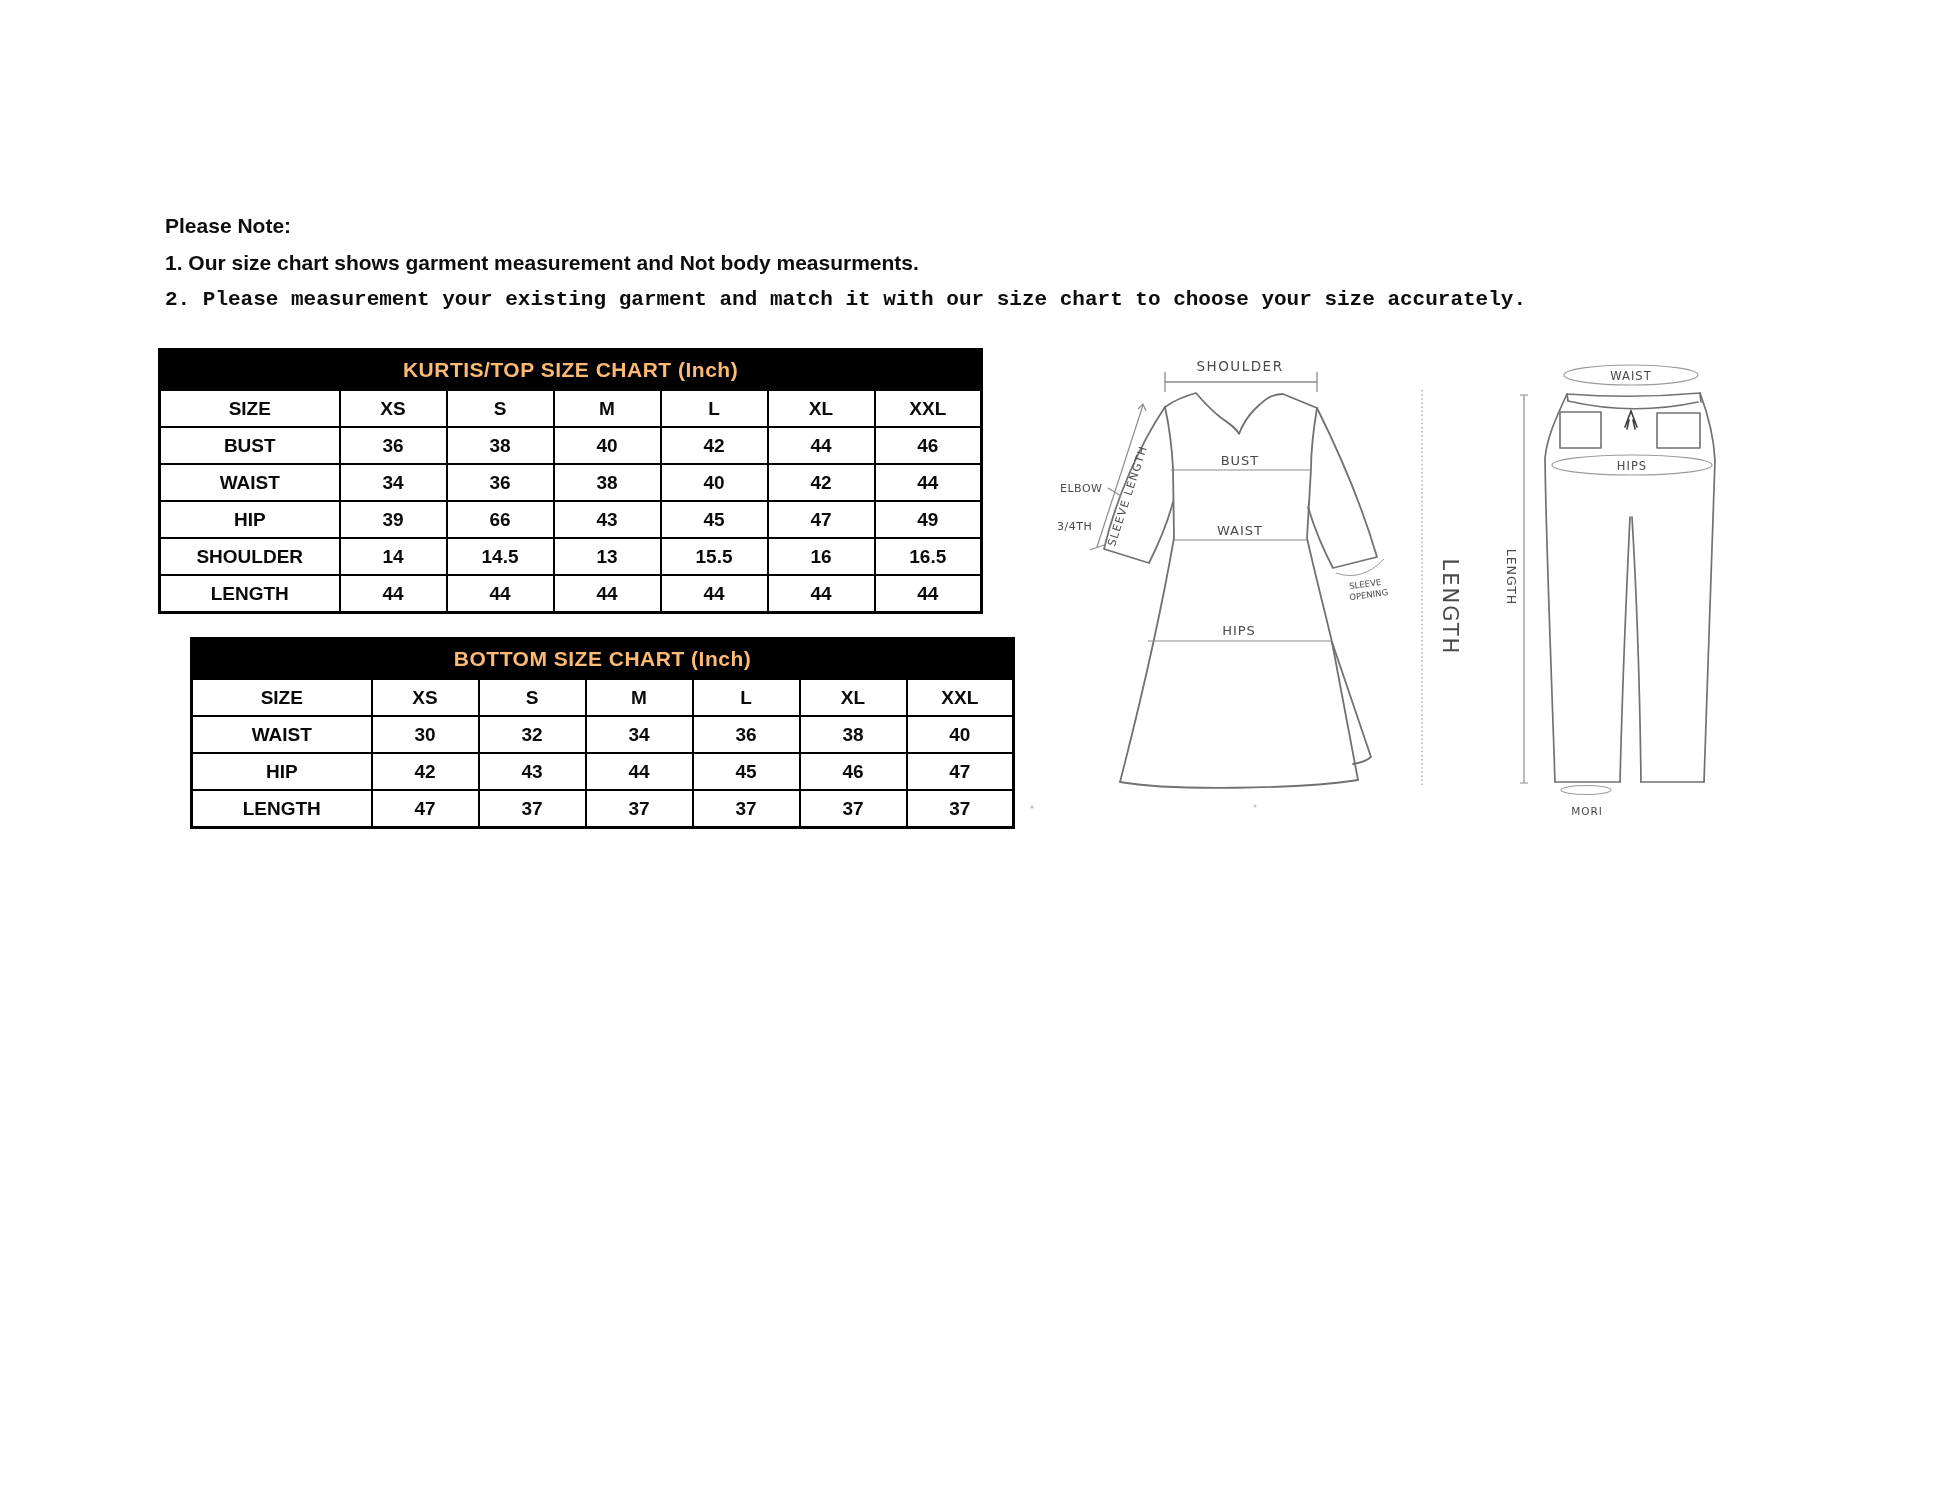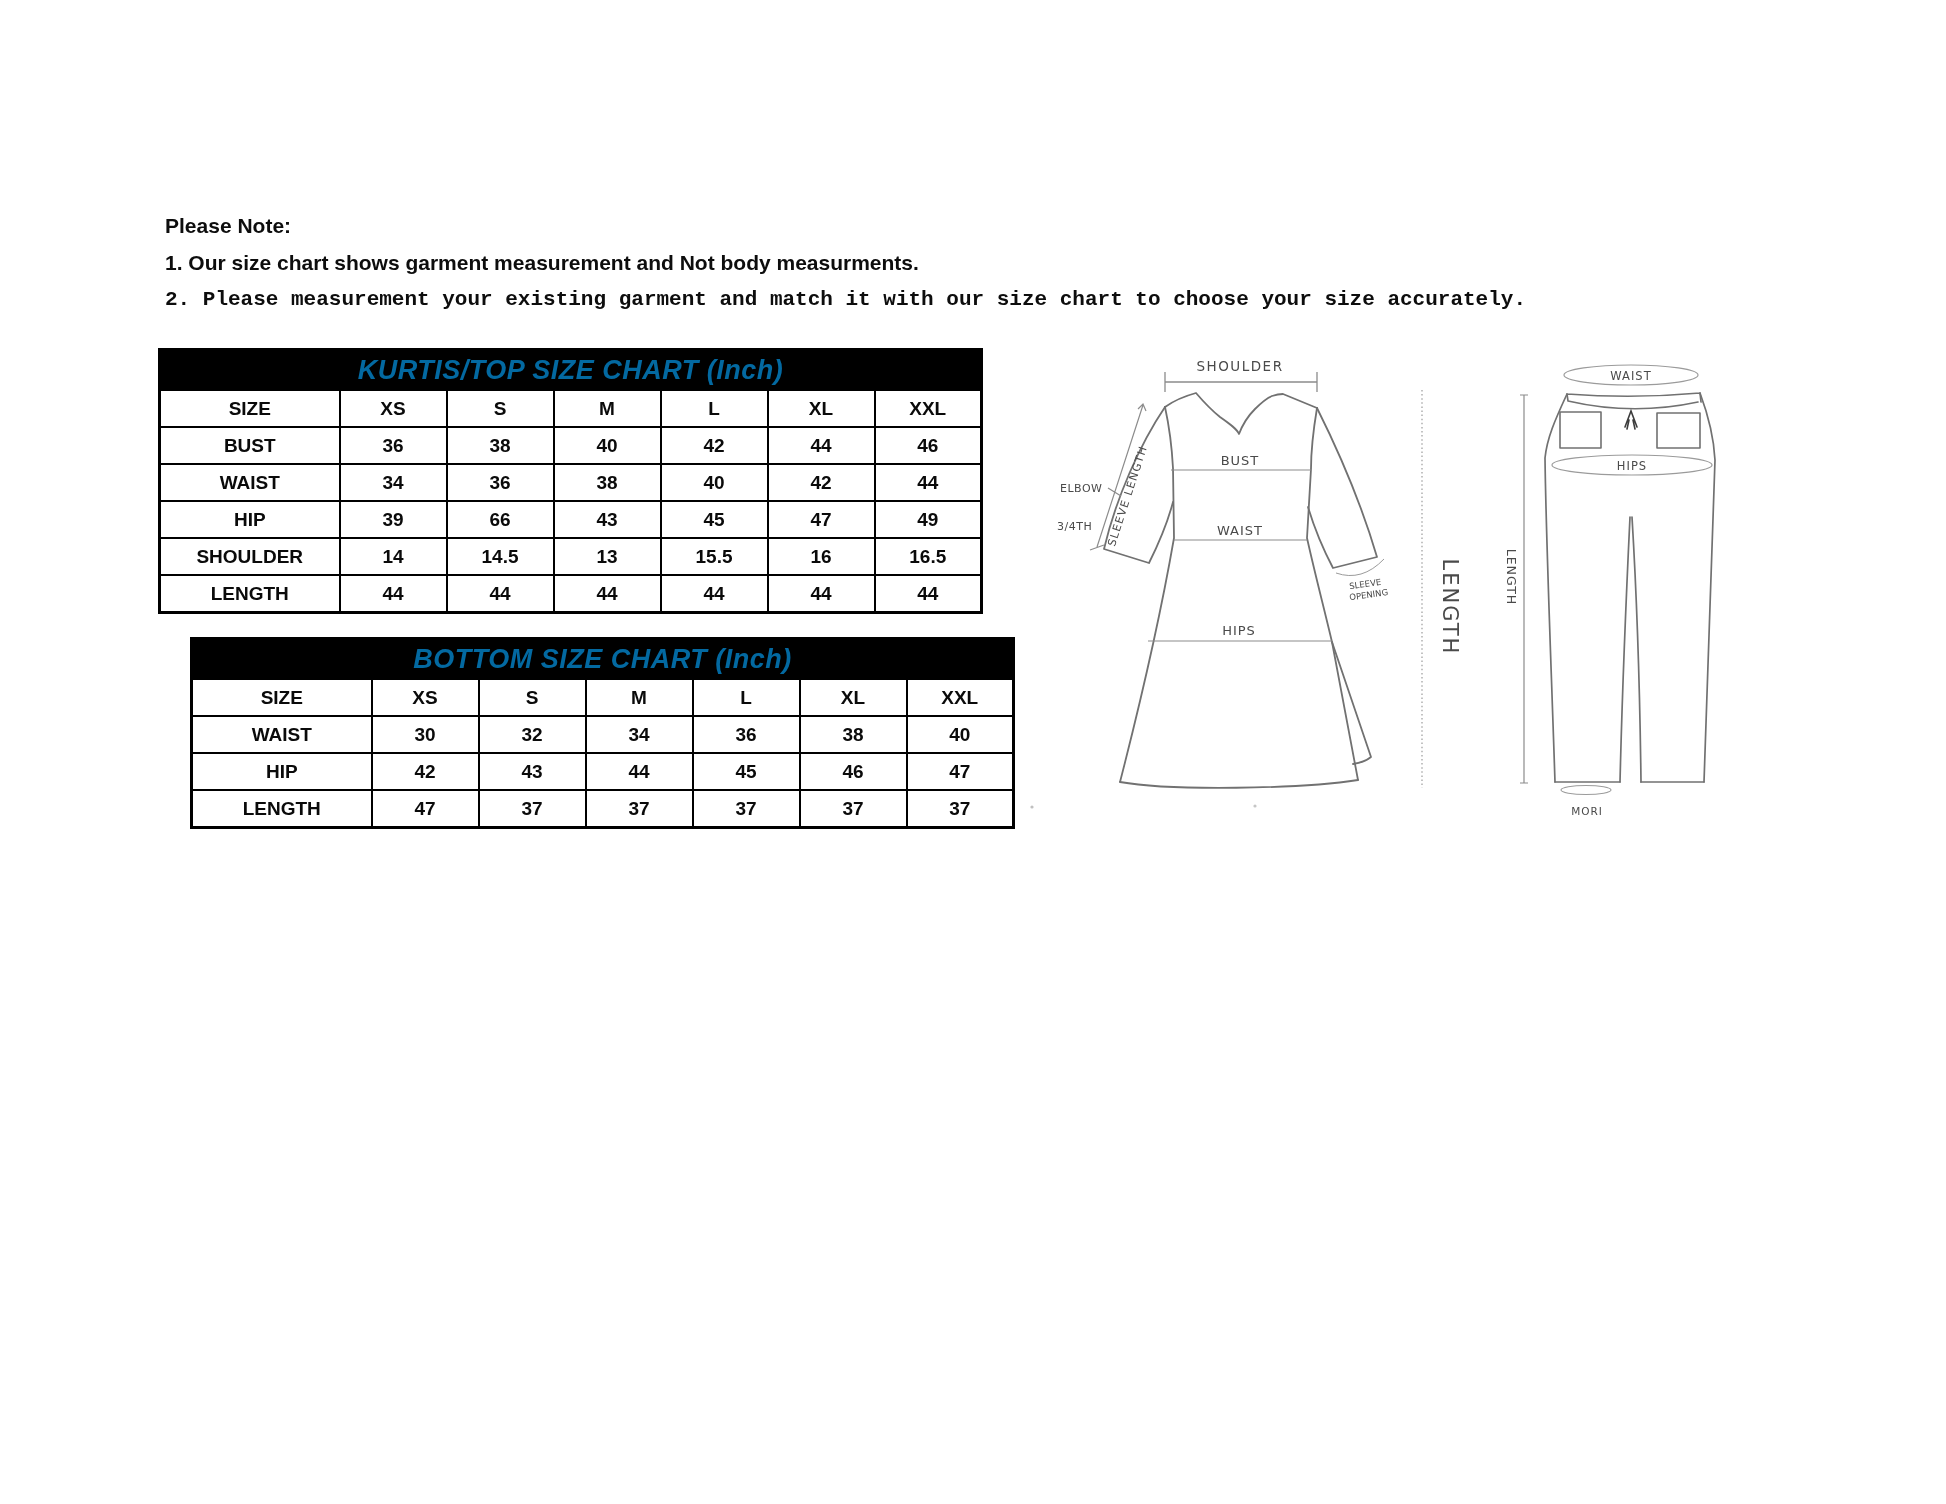--- a/index.html
+++ b/index.html
@@ -2,21 +2,21 @@
 <html><head>
 <meta charset="utf-8">
 <style>
   html,body{margin:0;padding:0;background:#ffffff;}
   #canvas{position:relative;width:1750px;height:1504px;background:#ffffff;overflow:hidden;
           font-family:"Liberation Sans",sans-serif;border-radius:26px;}
   .note-line{position:absolute;left:165px;font:bold 21px "Liberation Sans",sans-serif;color:#0d0d0d;white-space:nowrap;}
   table.size-table{position:absolute;border-collapse:collapse;table-layout:fixed;background:#fff;border:3px solid #000;}
   table.size-table td{border:2px solid #000;text-align:center;vertical-align:middle;padding:0;
           font:bold 19px "Liberation Sans",sans-serif;color:#0a0a0a;overflow:hidden;}
-  table.size-table tr.title-row td{background:#000;color:#0369a1;font-size:27px;letter-spacing:.5px;height:38px;font-style:italic;}
+  table.size-table tr.title-row td{background:#000;color:#fdba74;font-size:21px;letter-spacing:.5px;height:38px;}
   table.size-table tr.data-row td{height:35px;}
   svg text{font-family:"DejaVu Sans","Liberation Sans",sans-serif;fill:#4a4a4a;}
   .halo{paint-order:stroke;stroke:#ffffff;stroke-width:3px;}
 </style>
 </head>
 <body>
 
 <div id="canvas">
 
   <div class="note-line" style="top:214px;">Please Note:</div>

